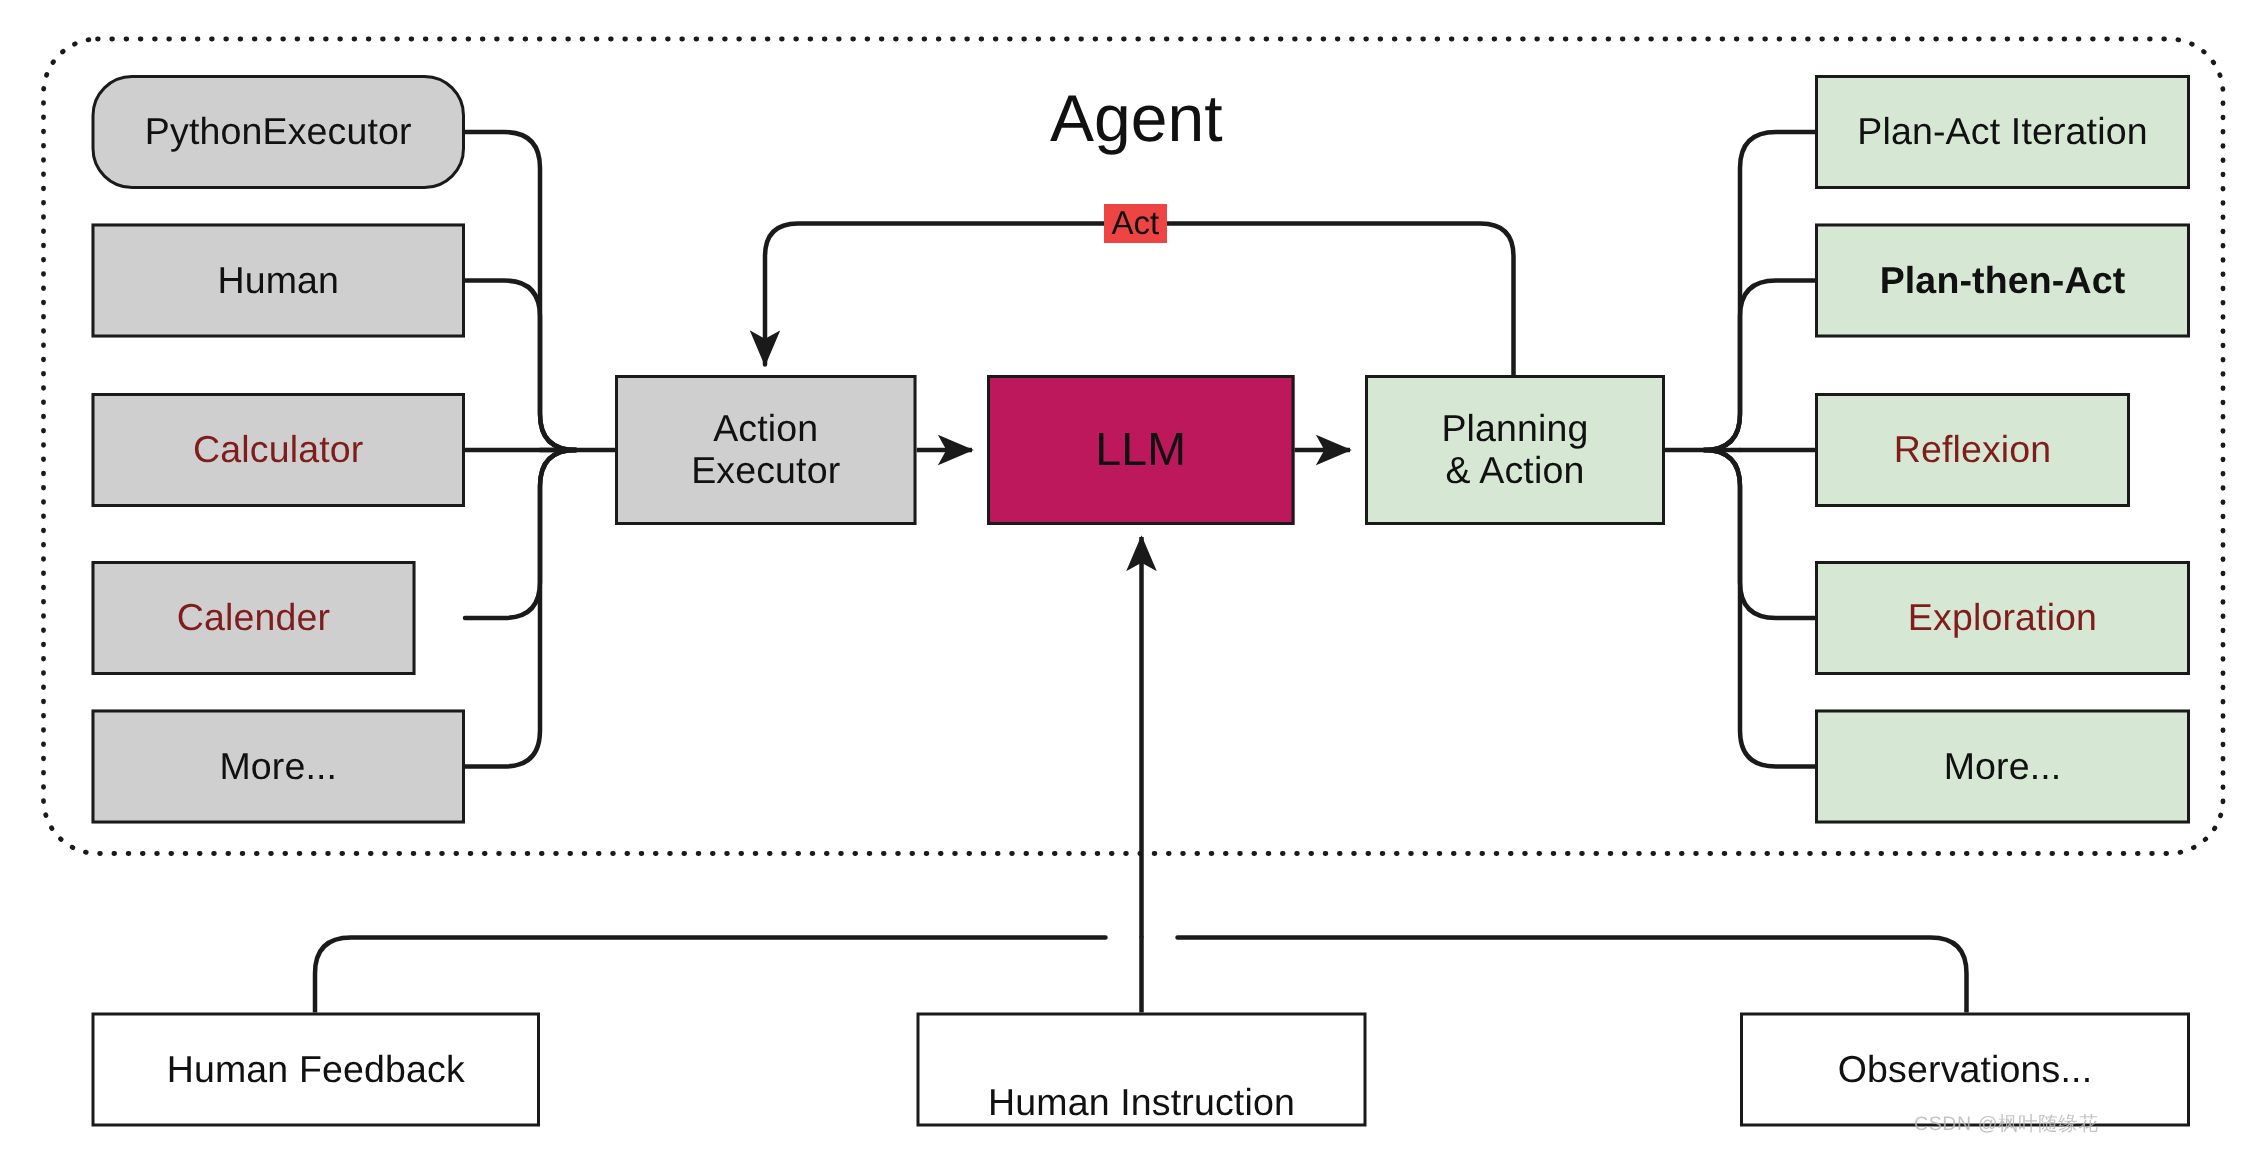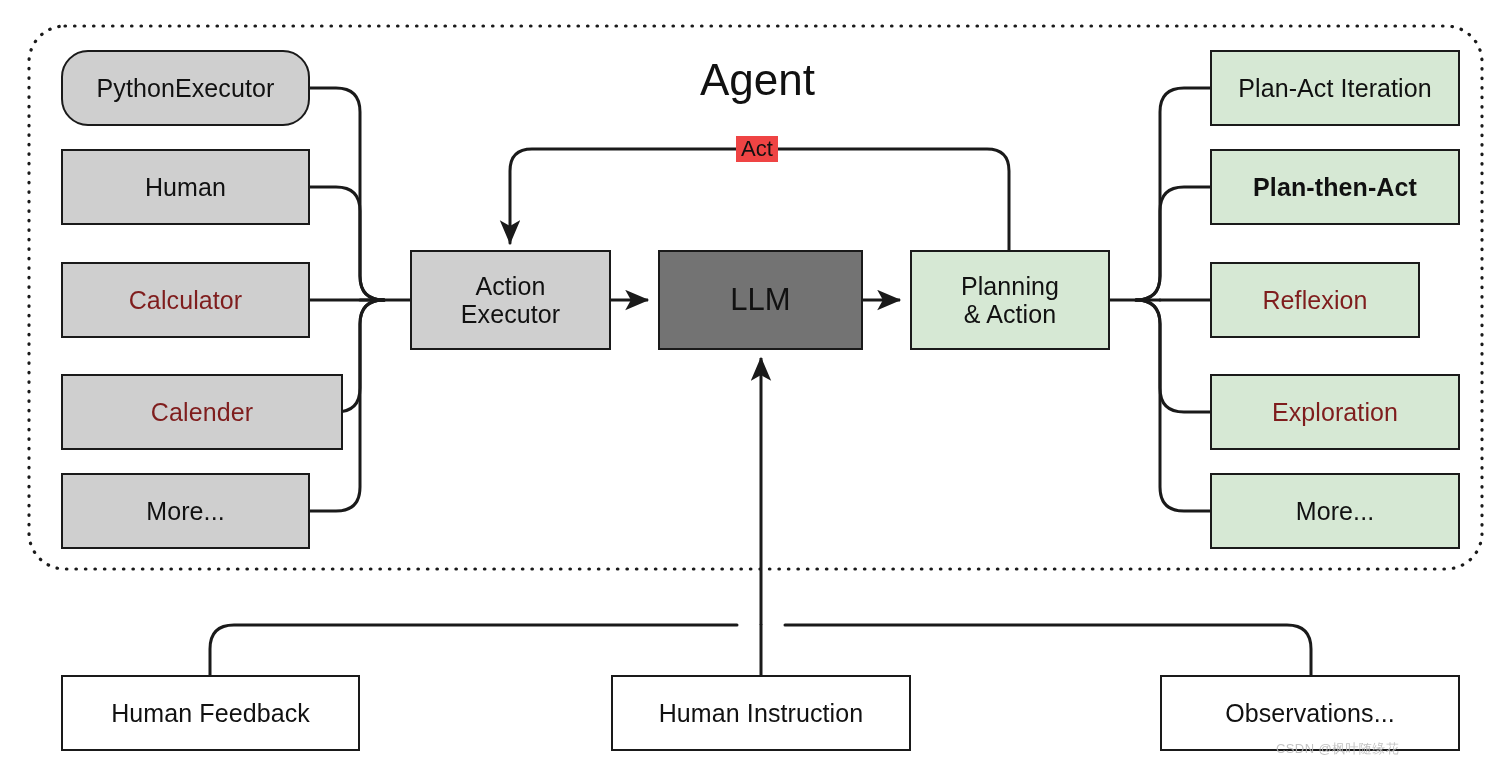--- a/index.html
+++ b/index.html
@@ -30,21 +30,21 @@
     text-align:center;
     line-height:1.12;
     color:#111111;
     font-size:25px;
     letter-spacing:0.1px;
     z-index:3;
     background:#ffffff;
   }
   .node.gray{background:#cfcfcf;}
   .node.green{background:#d6e8d4;}
-  .node.pink{background:#737373;}
+  .node.pink{background:#be185d;}
   .node.white{background:#ffffff;}
   .node.dim{color:#7f1d1d;}
   .agent-title{
     position:absolute;
     z-index:3;
     font-size:44px;
     color:#111111;
     white-space:nowrap;
   }
   .edge-label{
@@ -128,21 +128,21 @@
 
   <div class="node gray" style="left:61px; top:50px; width:249px; height:76px;border-radius:27px;">
     <span>PythonExecutor</span>
   </div>
   <div class="node gray" style="left:61px; top:149px; width:249px; height:76px;">
     <span>Human</span>
   </div>
   <div class="node gray dim" style="left:61px; top:262px; width:249px; height:76px;">
     <span>Calculator</span>
   </div>
-  <div class="node gray dim" style="left:61px; top:374px; width:282px; height:76px;">
+  <div class="node gray dim" style="left:61px; top:374px; width:216px; height:76px;">
     <span>Calender</span>
   </div>
   <div class="node gray" style="left:61px; top:473px; width:249px; height:76px;">
     <span>More...</span>
   </div>
 
   <div class="node gray" style="left:410px; top:250px; width:201px; height:100px; flex-direction:column;">
     <span>Action</span>
     <span>Executor</span>
   </div>
@@ -168,21 +168,21 @@
   <div class="node green dim" style="left:1210px; top:374px; width:250px; height:76px;">
     <span>Exploration</span>
   </div>
   <div class="node green" style="left:1210px; top:473px; width:250px; height:76px;">
     <span>More...</span>
   </div>
 
   <div class="node white" style="left:61px; top:675px; width:299px; height:76px;">
     <span>Human Feedback</span>
   </div>
-  <div class="node white" style="left:611px; top:675px; width:300px; height:76px;">
+  <div class="node white" style="left:611px; top:675px; width:300px; height:76px;align-items:flex-end;">
     <span>Human Instruction</span>
   </div>
   <div class="node white" style="left:1160px; top:675px; width:300px; height:76px;">
     <span>Observations...</span>
   </div>
 
   <div class="watermark" style="left:1276px; top:740px;">CSDN @枫叶随缘花</div>
 
 </div>
 

